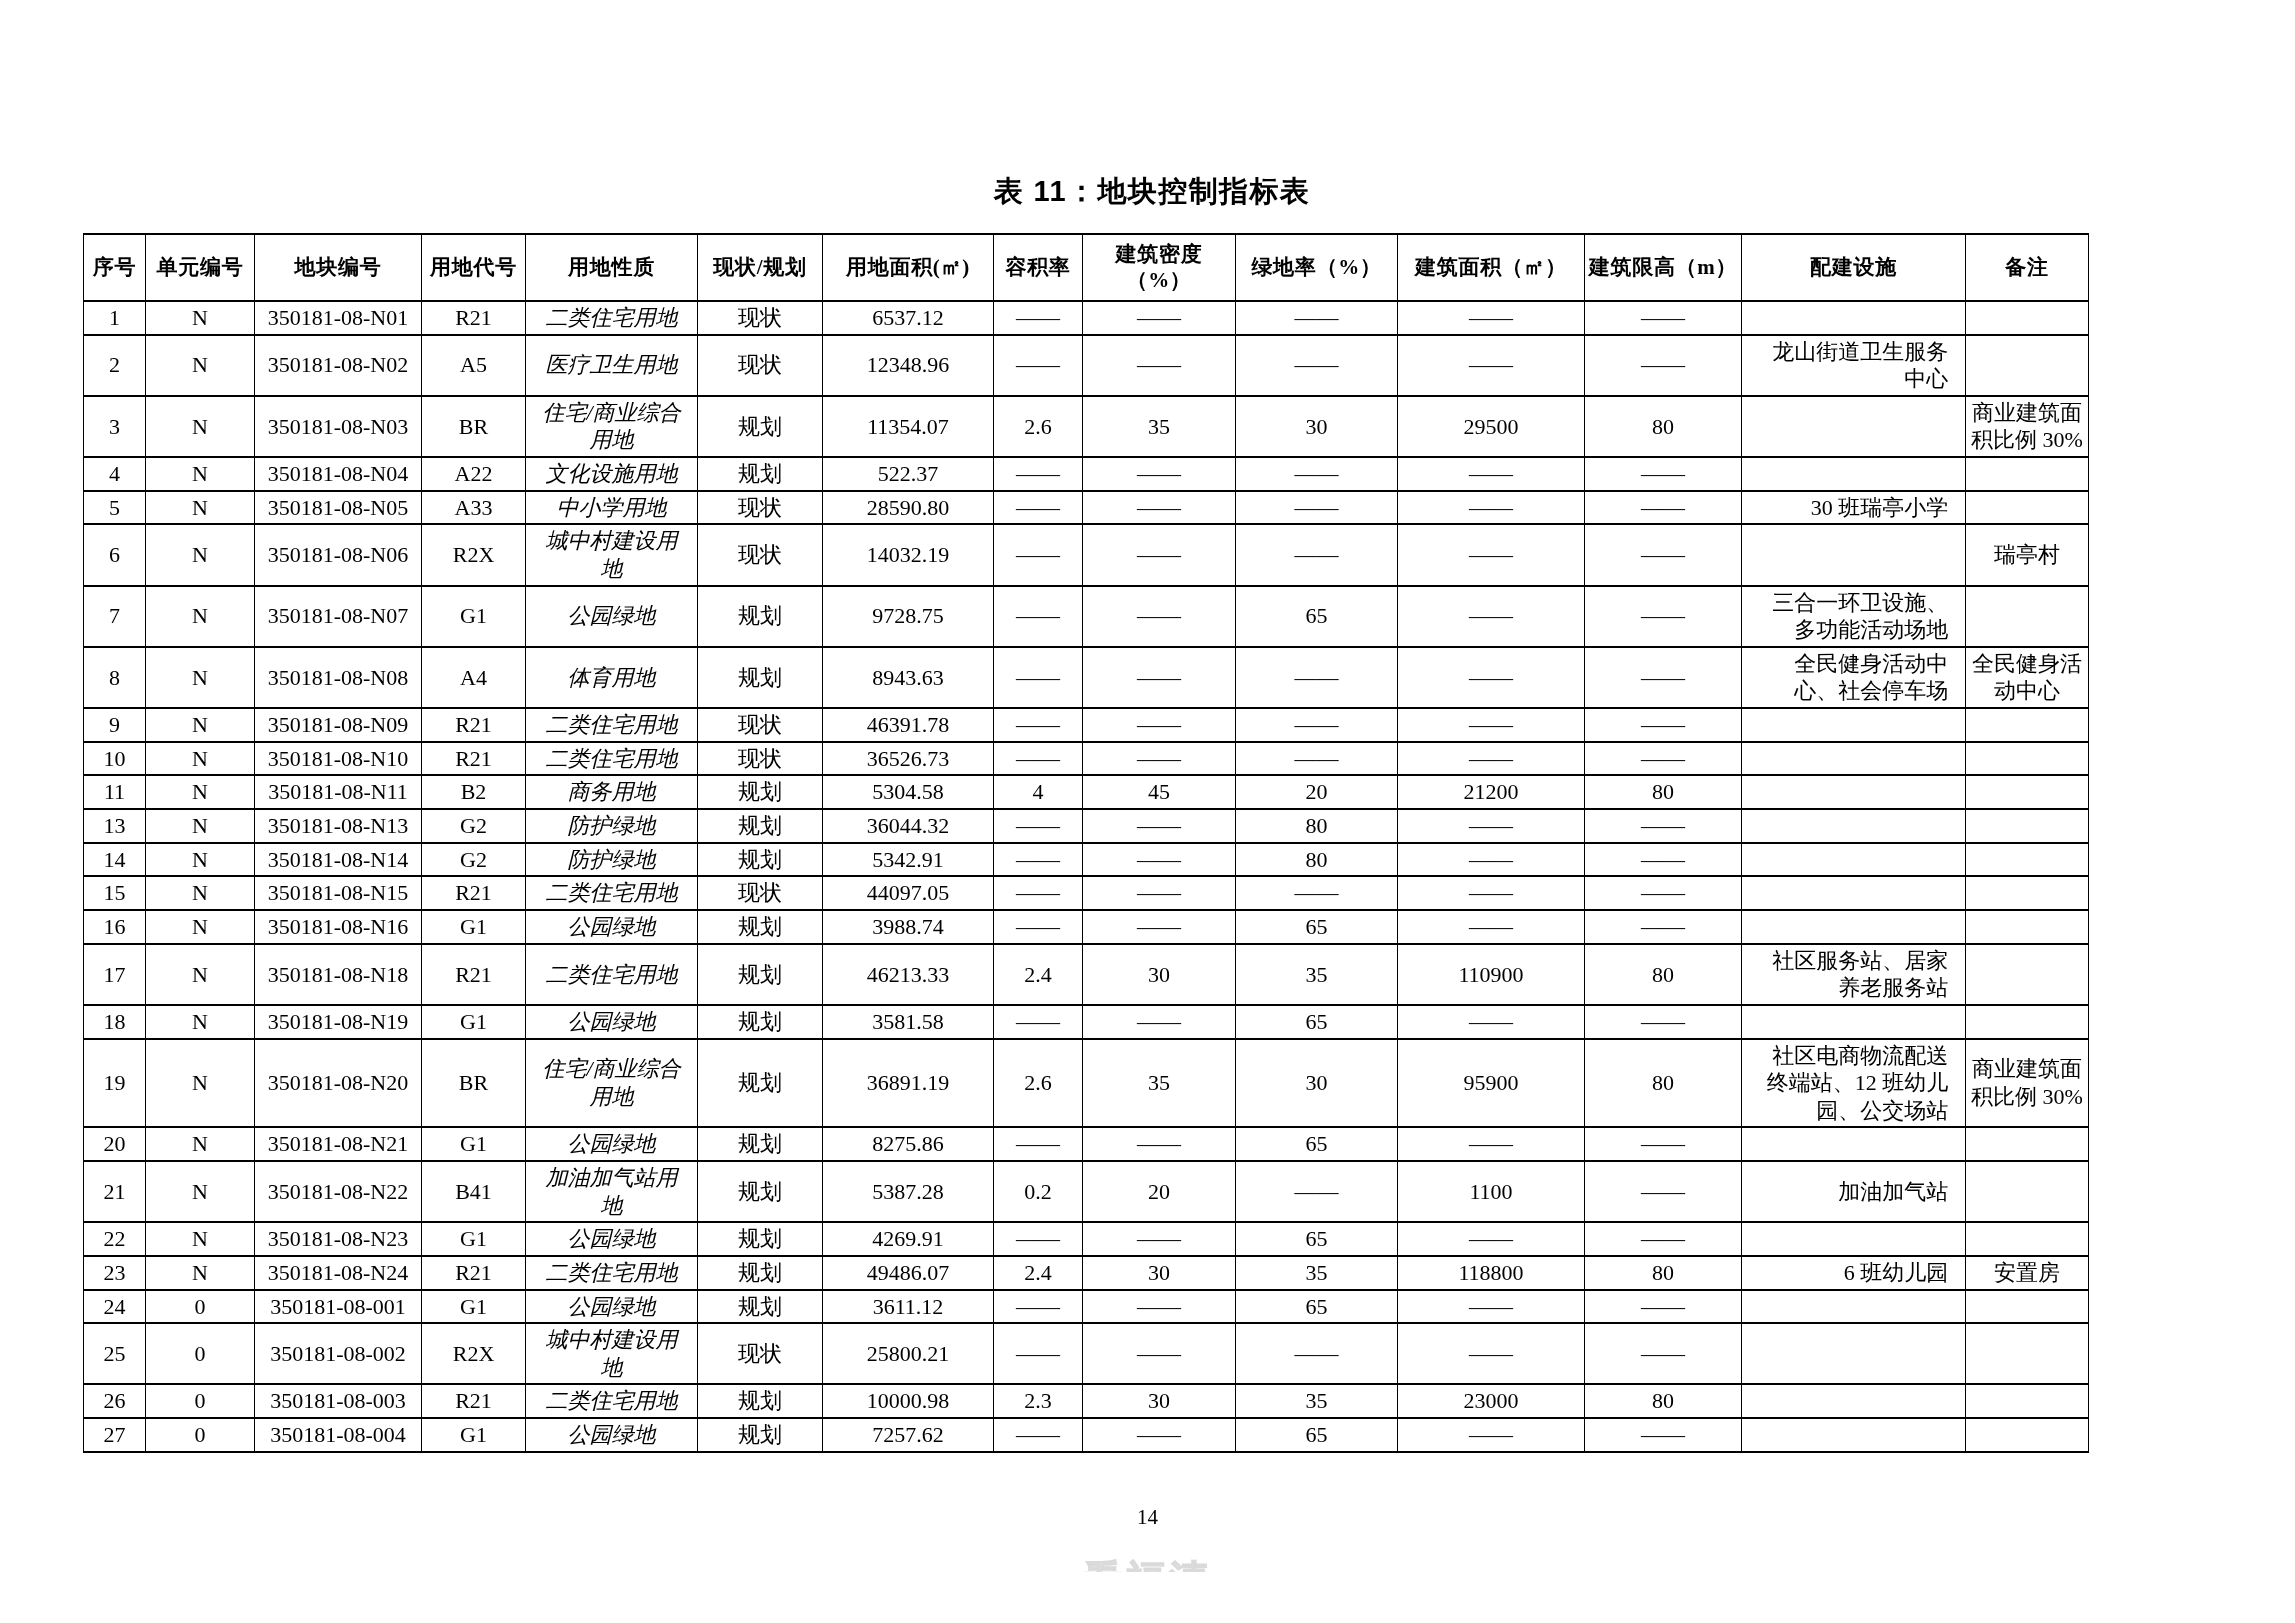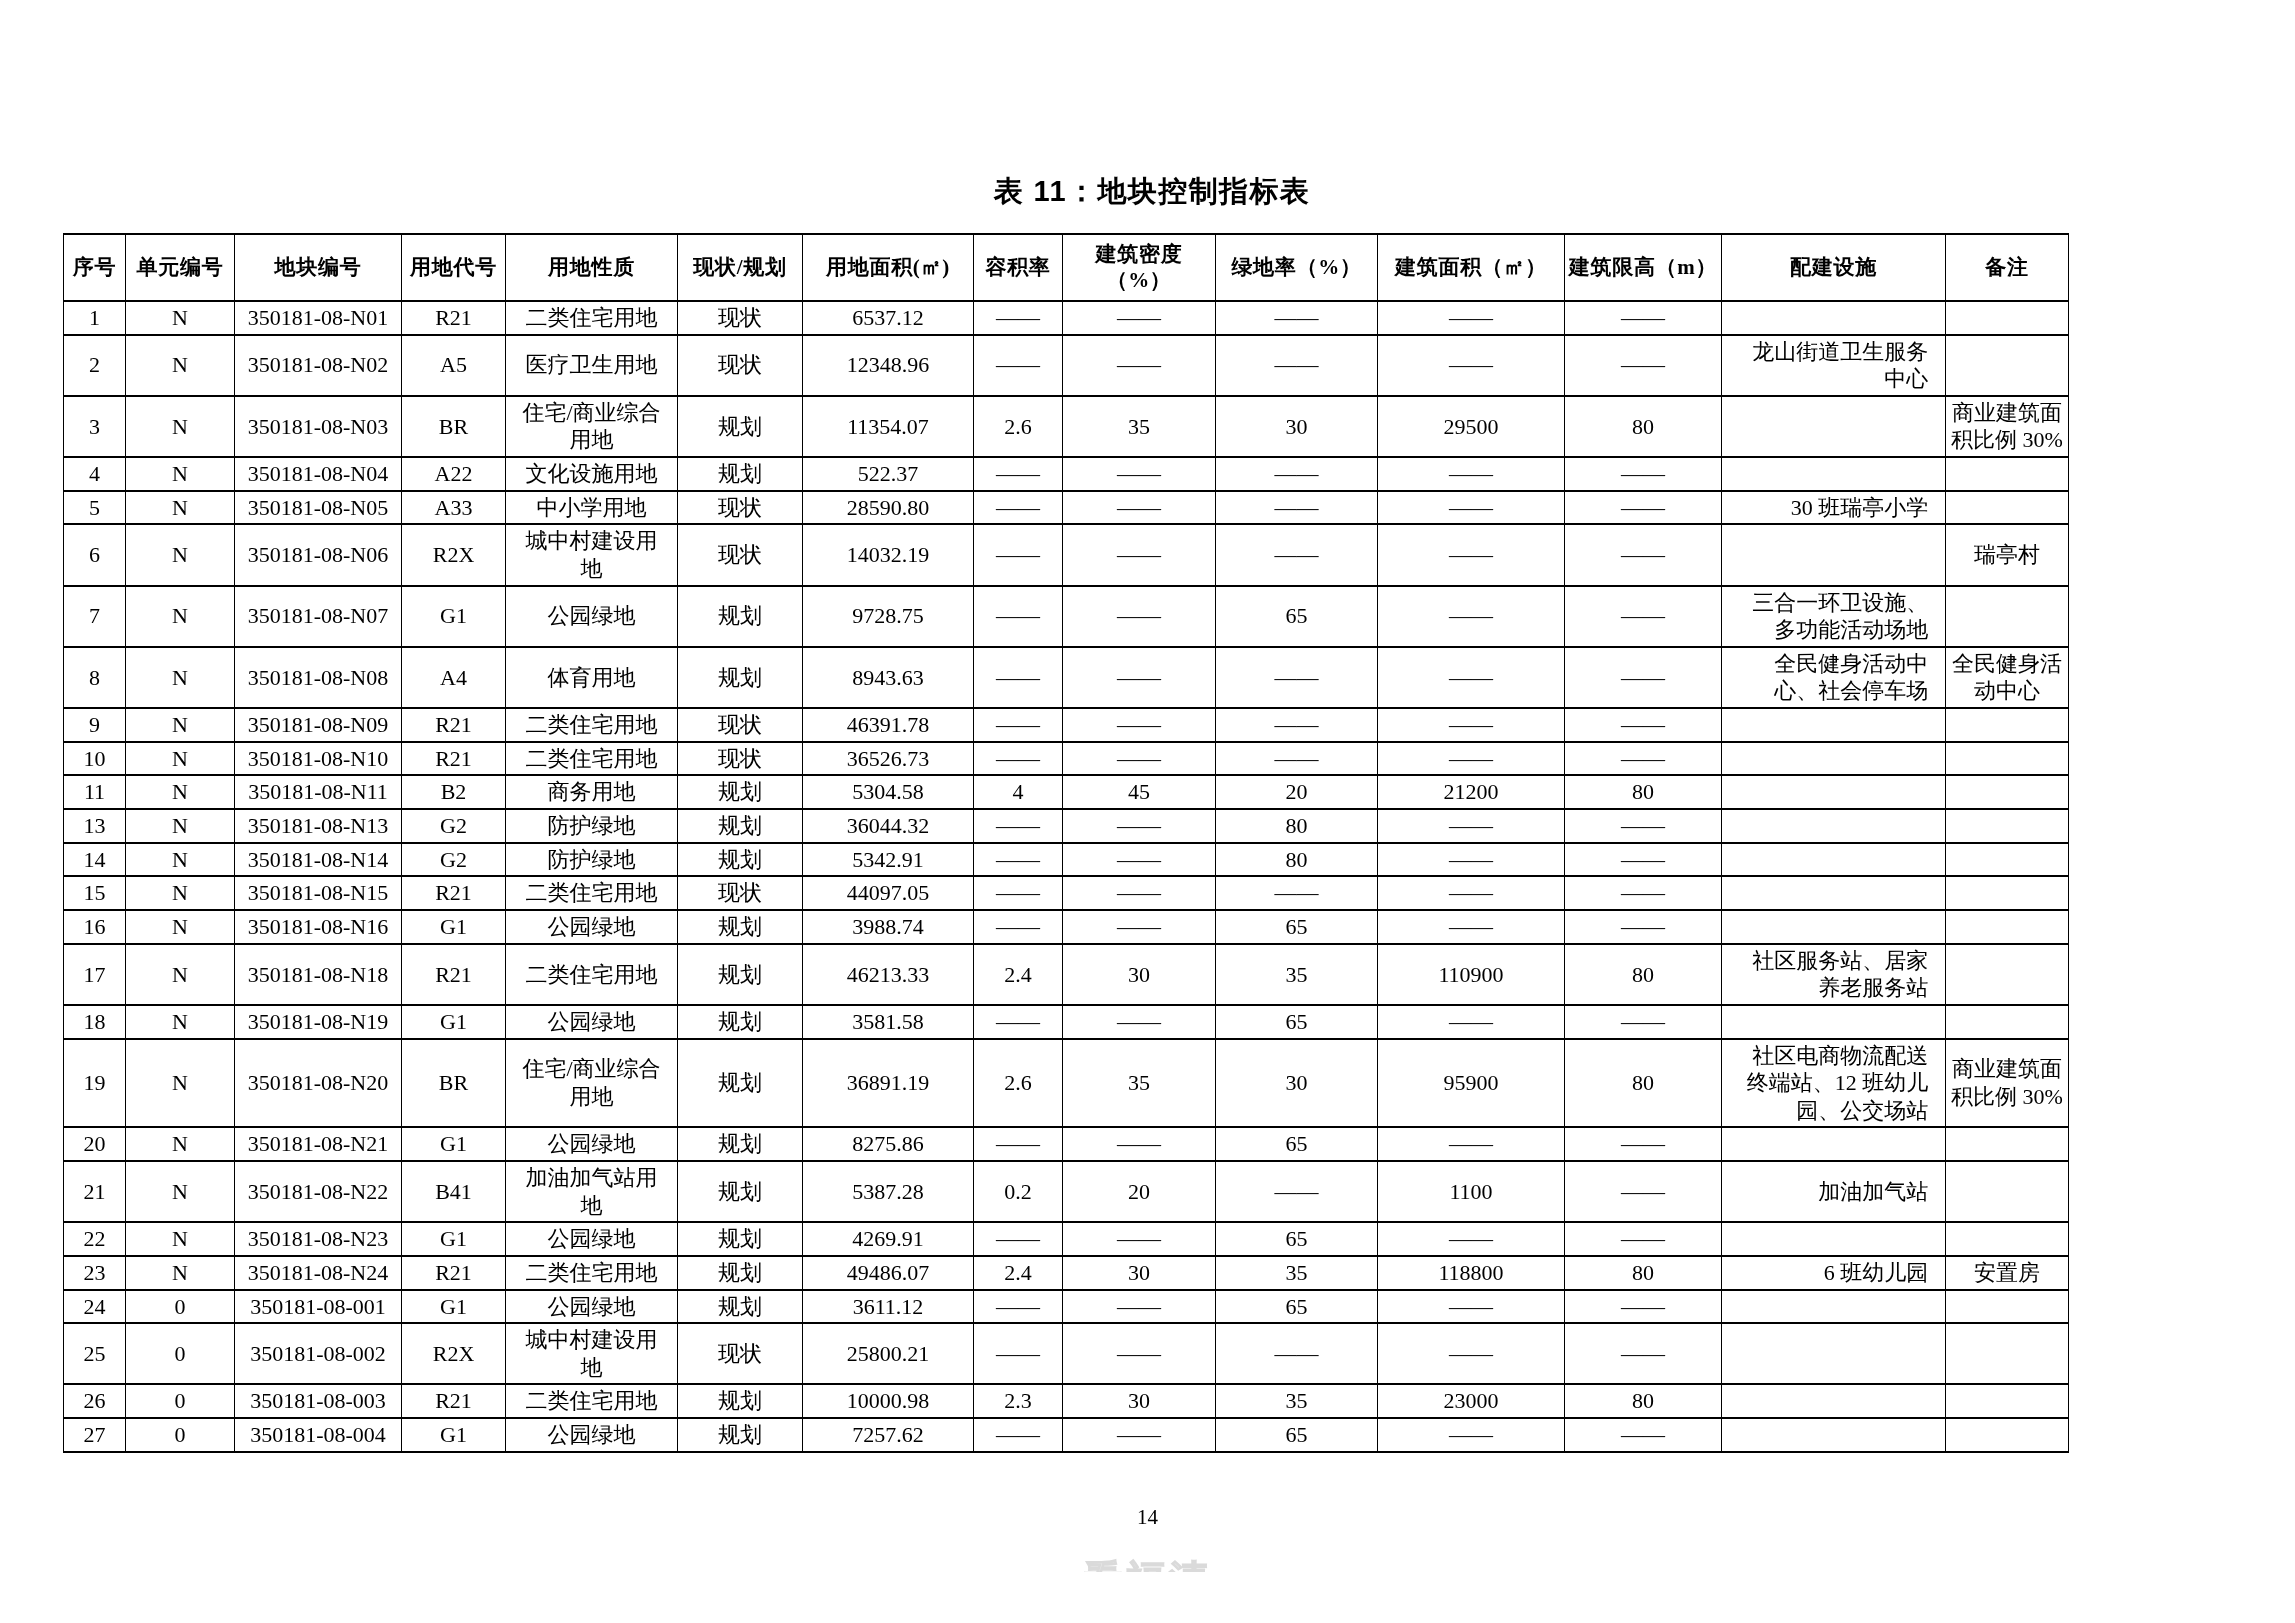--- a/index.html
+++ b/index.html
@@ -19,42 +19,42 @@
     text-align:center;
     font-family:"Liberation Sans","DejaVu Sans",sans-serif;
     font-weight:700;
     font-size:29px;
     letter-spacing:1.4px;
   }
   table.control-table {
     border-collapse:collapse;
     table-layout:fixed;
     width:2006px;
-    margin:21px 0 0 63px;
+    margin:21px 0 0 83px;
   }
   .control-table th, .control-table td {
     border-left:1.4px solid #000;
     border-right:1.4px solid #000;
     border-top:2.8px solid #000;
     border-bottom:2.8px solid #000;
     text-align:center;
     vertical-align:middle;
     padding:2.1px 2.8px;
     font-size:22px;
     line-height:1.25;
     word-break:break-all;
   }
   .control-table th {
     font-size:21px;
     font-weight:700;
     padding:6.2px 1.4px;
     letter-spacing:0.7px;
   }
   
-  .control-table td.c4  { padding:2.1px 14px; }  
+  .control-table td.c4  { padding:2.1px 14px;font-style:italic; }  
   .control-table td.c12 { padding:2.1px 16.7px;text-align:right; }  
   .control-table td.c13 { padding:2.1px 2.1px;  }  
   .page-number {
     position:absolute;
     left:0; top:1505px;
     width:100%;
     text-align:center;
     font-size:21px;
   }
   .watermark {

